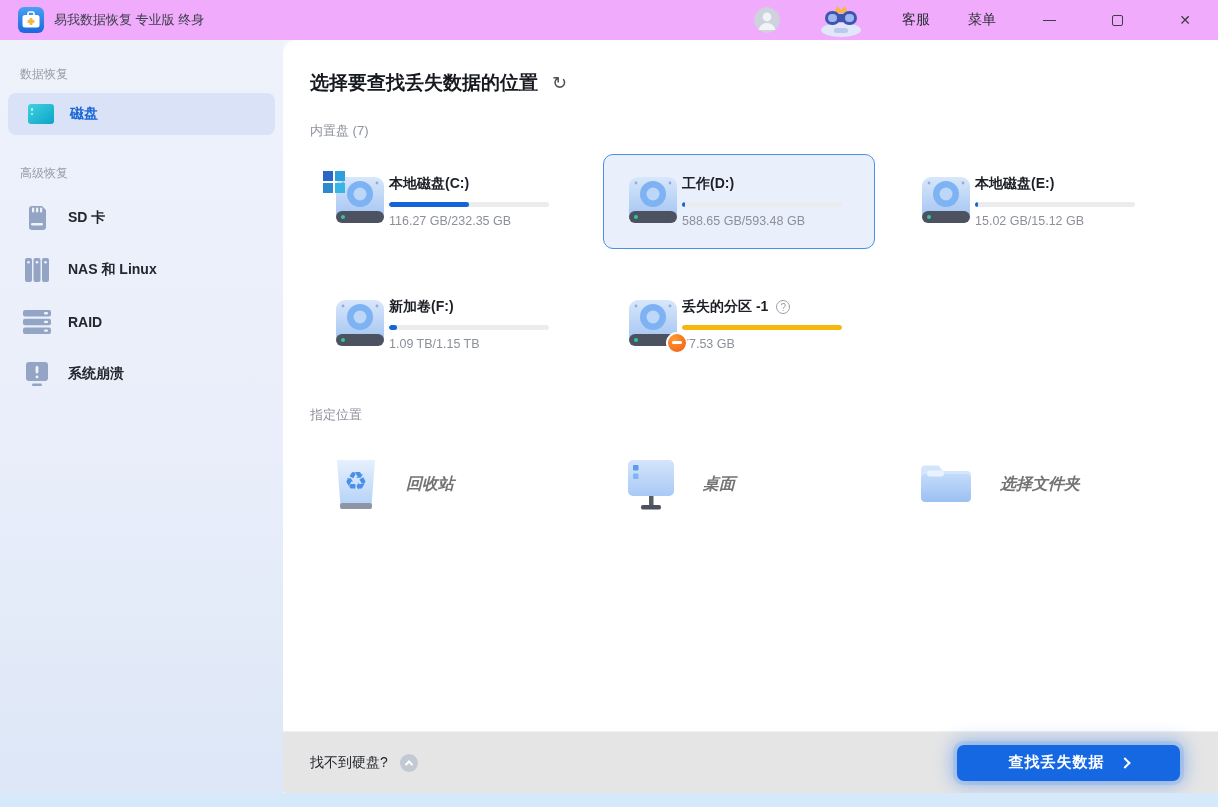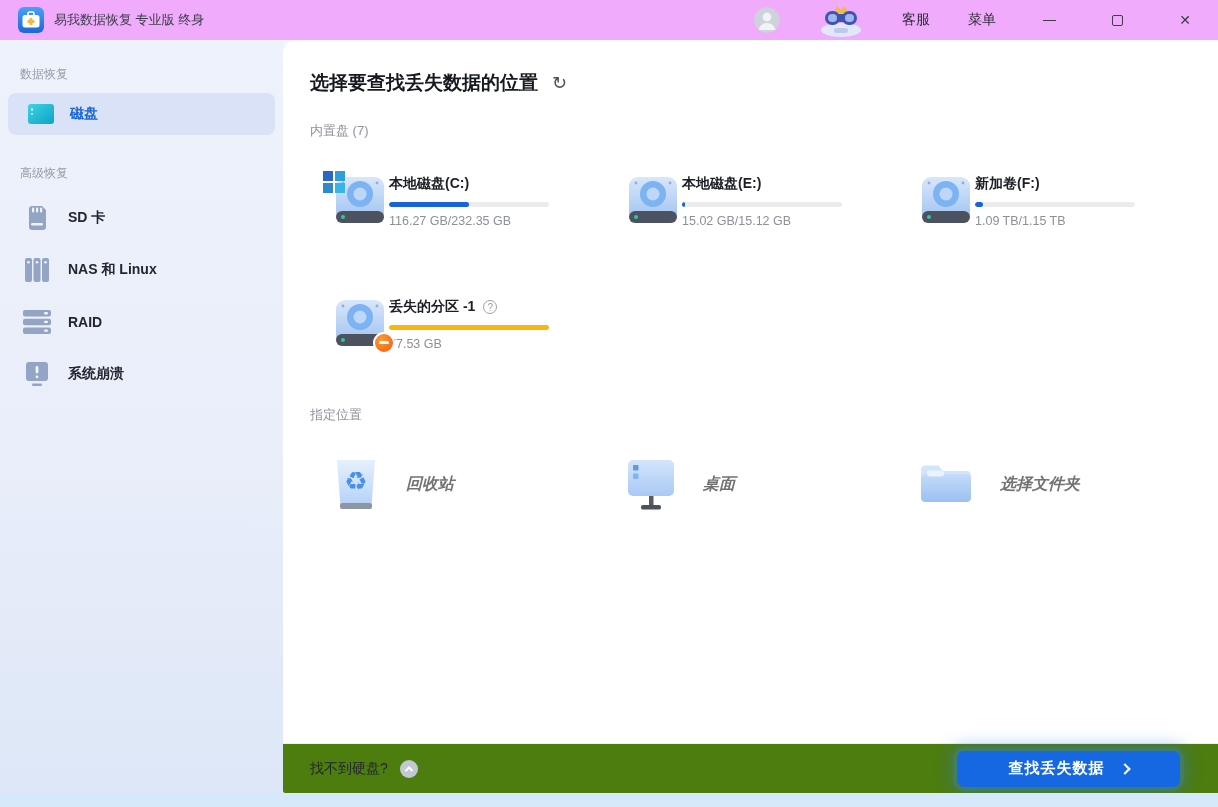--- a/index.html
+++ b/index.html
@@ -63,22 +63,22 @@
     font-size:10px; font-weight:normal; display:flex; align-items:center; justify-content:center; cursor:pointer; }
   .bar { width:160px; height:5px; border-radius:3px; background:#ebecee; margin:9px 0 7px; overflow:hidden; }
   .bar i { display:block; height:100%; border-radius:3px; }
   .drive-size { font-size:12.5px; color:#8b9099; }
 
   .loc-grid { display:grid; grid-template-columns:repeat(3,293px); margin-top:20px; }
   .loc-item { display:flex; align-items:center; gap:26px; padding-left:22px; height:80px; cursor:pointer; }
   .loc-item .lbl { font-size:16px; font-weight:bold; color:#737373;font-style:italic; }
 
   
-  .footer { position:absolute; left:0; right:0; bottom:0; height:50px; border-top:1px solid #eef0f2;
-    display:flex; align-items:center; padding:0 38px 0 27px; background:#4d7c0f;
+  .footer { position:absolute; left:0; right:0; bottom:0; height:62px; border-top:1px solid #eef0f2;
+    display:flex; align-items:center; padding:0 38px 0 27px; background:#e5e5e5;
     border-bottom-left-radius:2px; }
   .hint { font-size:14px; color:#23262c; }
   .chev-circ { width:18px; height:18px; border-radius:50%; background:#c3c9d4; margin-left:12px;
     display:flex; align-items:center; justify-content:center; cursor:pointer; }
   .chev-up { width:6px; height:6px; border-left:2px solid #fff; border-top:2px solid #fff;
     transform:rotate(45deg) translate(1px,1px); }
   .scan-btn { margin-left:auto; width:223px; height:36px; border:none; border-radius:7px;
     background:#1568e2; color:#fff; font-size:15px; font-weight:bold; letter-spacing:1px;
     display:flex; align-items:center; justify-content:center; gap:16px; cursor:pointer;
     box-shadow:0 0 0 4px rgba(70,140,245,.16), 0 0 18px 4px rgba(40,120,240,.45);
@@ -261,20 +261,40 @@
         </div>
         <div class="info">
           <div class="drive-name">本地磁盘(C:)</div>
           <div class="bar">
               <i style="width: 50%; background: rgb(21, 101, 216);"></i>
             </div>
           <div class="drive-size">116.27 GB/232.35 GB</div>
         </div>
       </div>
 
+      <div class="card selected">
+        <div class="disk-wrap">
+          <svg width="58" height="54" viewBox="0 0 58 54">
+            <rect x="5" y="2" width="48" height="46" rx="9" fill="url(#diskG)"></rect>
+            <circle cx="29" cy="19" r="13" fill="#7db2f3"></circle>
+            <circle cx="29" cy="19" r="6.5" fill="#bcd7f8"></circle>
+            <circle cx="12" cy="8" r="1.4" fill="#93aed6"></circle>
+              <circle cx="46" cy="8" r="1.4" fill="#93aed6"></circle>
+            <rect x="5" y="36" width="48" height="12" rx="6" fill="#4d5260"></rect>
+            <circle cx="12" cy="42" r="2" fill="#2ec79f"></circle>
+          </svg>
+        </div>
+        <div class="info">
+          <div class="drive-name">工作(D:)</div>
+          <div class="bar">
+              <i style="width: 2%; background: rgb(21, 101, 216);"></i>
+            </div>
+          <div class="drive-size">588.65 GB/593.48 GB</div>
+        </div>
+      </div>
 
       <div class="card">
         <div class="disk-wrap">
           <svg width="58" height="54" viewBox="0 0 58 54">
             <rect x="5" y="2" width="48" height="46" rx="9" fill="url(#diskG)"></rect>
             <circle cx="29" cy="19" r="13" fill="#7db2f3"></circle>
             <circle cx="29" cy="19" r="6.5" fill="#bcd7f8"></circle>
             <circle cx="12" cy="8" r="1.4" fill="#93aed6"></circle>
               <circle cx="46" cy="8" r="1.4" fill="#93aed6"></circle>
             <rect x="5" y="36" width="48" height="12" rx="6" fill="#4d5260"></rect>

